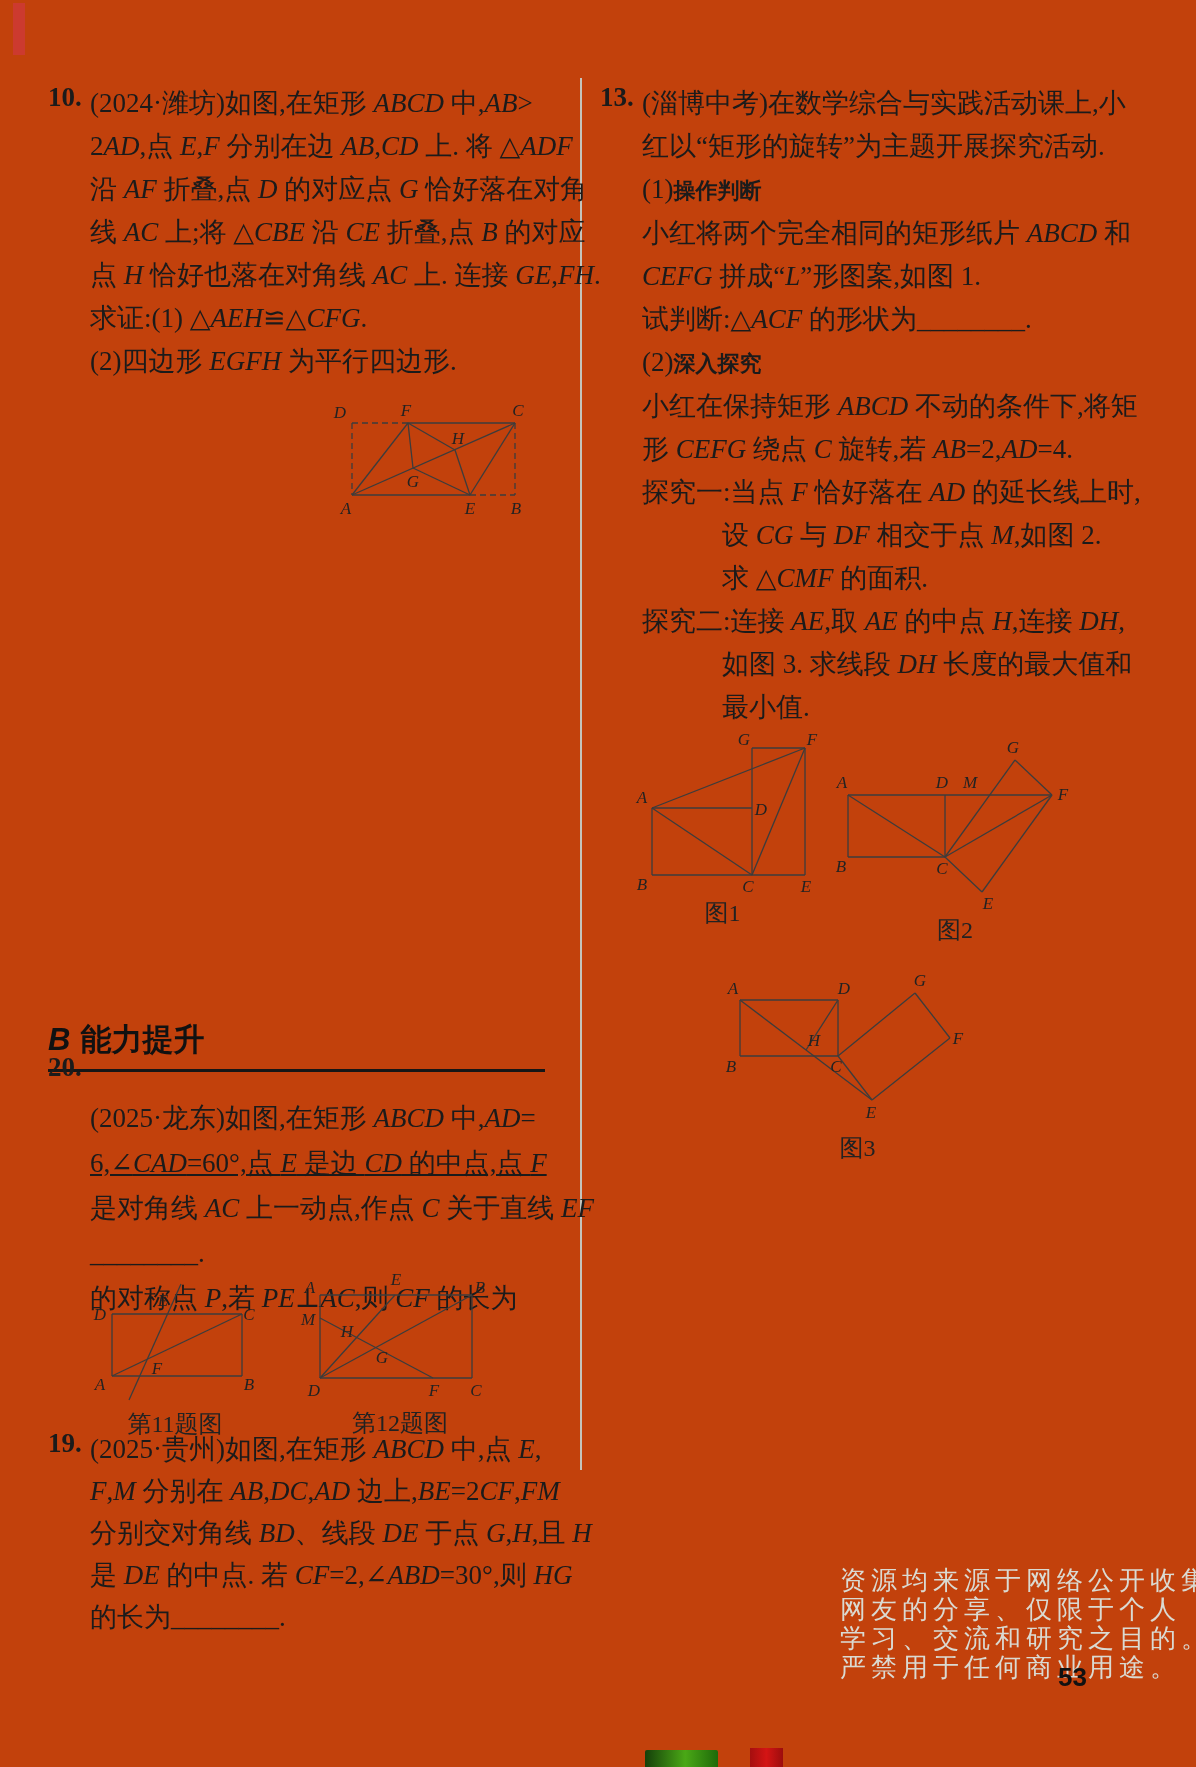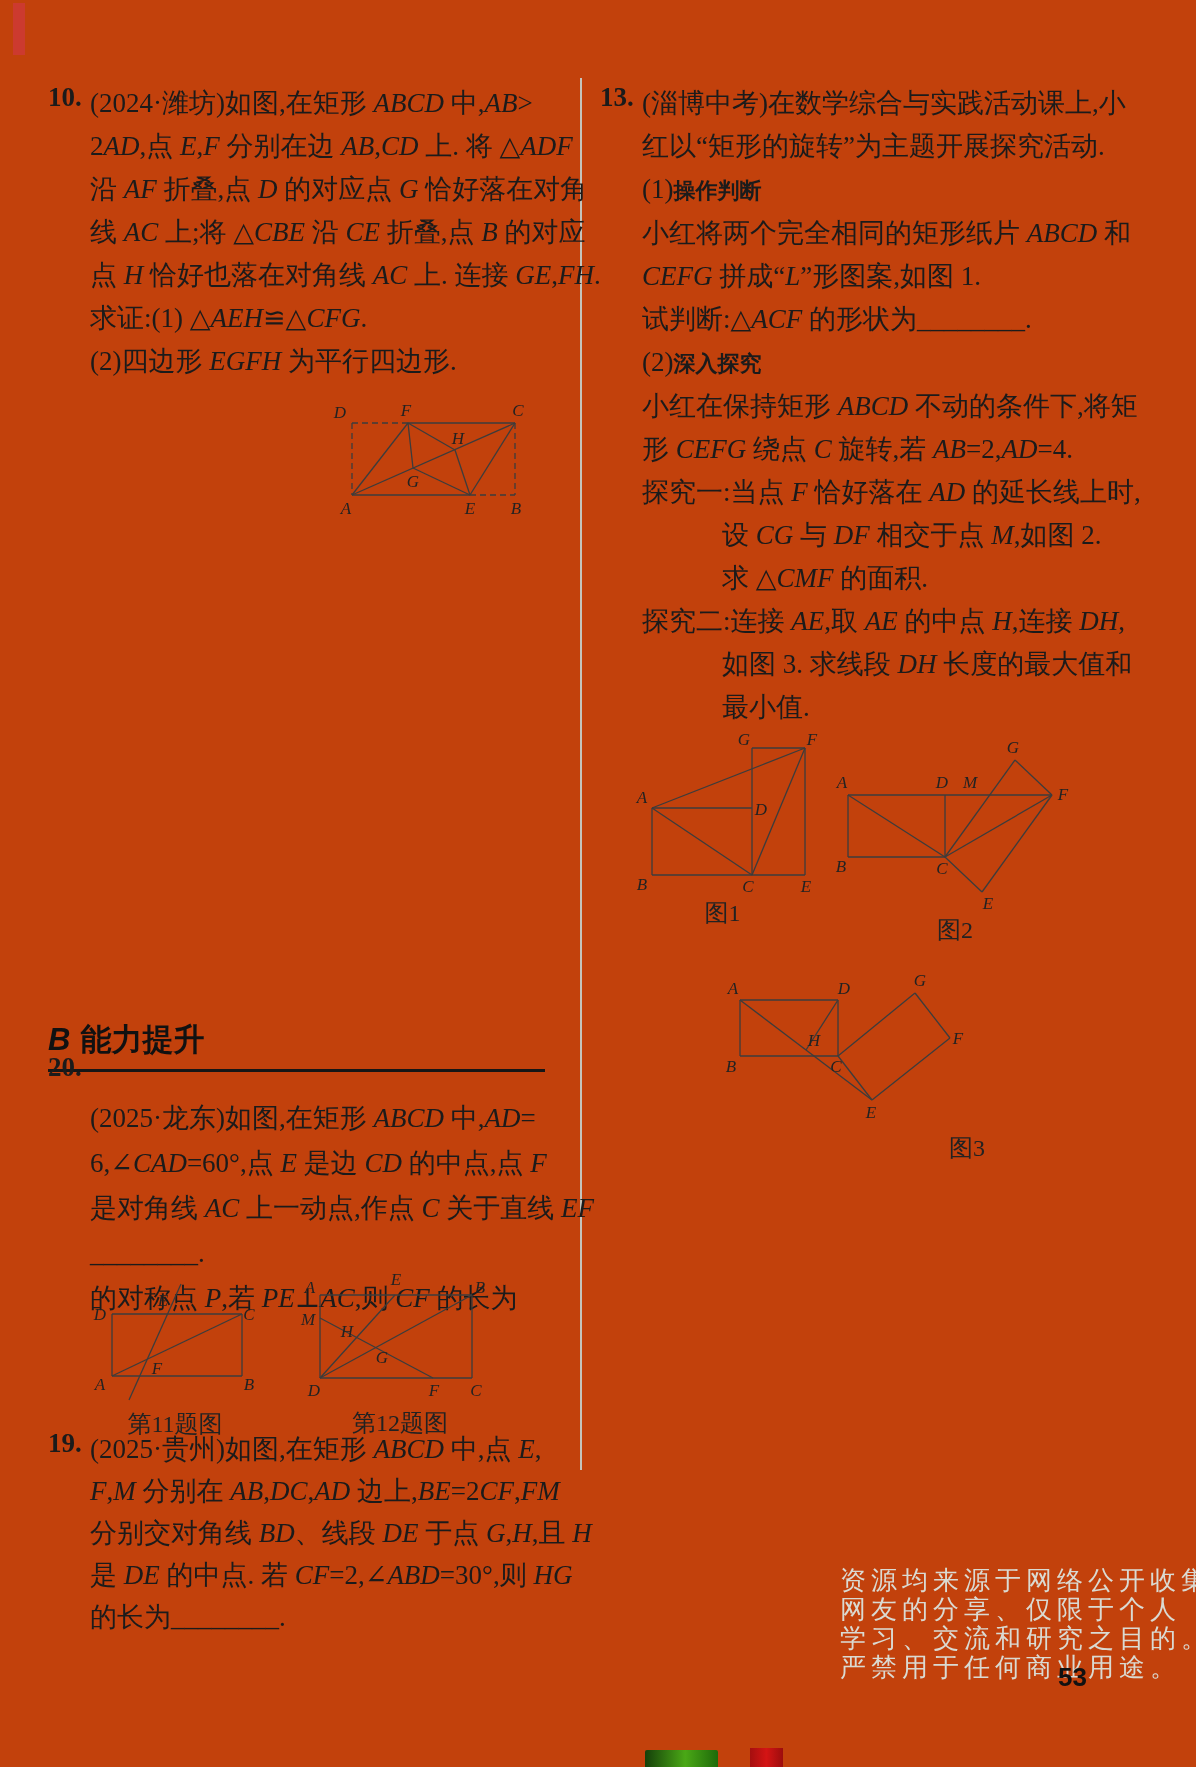--- a/index.html
+++ b/index.html
@@ -77,21 +77,21 @@
     </svg>
   </div>
 
   <div class="secb">
     <span class="bletter">B</span><span>能力提升</span>
   </div>
 
   <div class="prob" style="left:48px;top:1052px;width:522px;">
     <span class="pnum">20.</span>
     <div class="ln" style="line-height:45px;margin-top:44px;">(2025·龙东)如图,在矩形 <i>ABCD</i> 中,<i>AD</i>=</div>
-    <div class="ln" style="line-height:45px;">6,∠<i>CAD</i>=60°,点 <i>E</i> 是边 <i>CD</i> 的中点,点 <i>F</i></div>
+    <div class="ln" style="line-height:45px;text-decoration:underline;">6,∠<i>CAD</i>=60°,点 <i>E</i> 是边 <i>CD</i> 的中点,点 <i>F</i></div>
     <div class="ln" style="line-height:45px;">是对角线 <i>AC</i> 上一动点,作点 <i>C</i> 关于直线 <i>EF</i></div>
     <div class="ln" style="line-height:45px;">________.</div>
     <div class="ln" style="line-height:45px;">的对称点 <i>P</i>,若 <i>PE</i>⊥<i>AC</i>,则 <i>CF</i> 的长为</div>
   </div>
 
   <div class="fig" style="left:75px;top:1278px;">
     <svg width="200" height="128" viewBox="0 0 200 128">
       <line class="figline" x1="37" y1="36" x2="167" y2="36"></line>
       <line class="figline" x1="37" y1="36" x2="37" y2="98"></line>
       <line class="figline" x1="37" y1="98" x2="167" y2="98"></line>
@@ -218,21 +218,21 @@
       <line class="figline" x1="215" y1="35" x2="138" y2="98"></line>
       <text class="lbl" x="33" y="36" text-anchor="middle">A</text>
       <text class="lbl" x="144" y="36" text-anchor="middle">D</text>
       <text class="lbl" x="220" y="28" text-anchor="middle">G</text>
       <text class="lbl" x="31" y="114" text-anchor="middle">B</text>
       <text class="lbl" x="114" y="88" text-anchor="middle">H</text>
       <text class="lbl" x="136" y="114" text-anchor="middle">C</text>
       <text class="lbl" x="258" y="86" text-anchor="middle">F</text>
       <text class="lbl" x="171" y="160" text-anchor="middle">E</text>
     </svg>
-    <div class="cap" style="padding-left:30px;text-align:right;">图3</div>
+    <div class="cap" style="padding-left:30px;">图3</div>
   </div>
 
   <div class="watermark">
     <div>资源均来源于网络公开收集及</div>
     <div>网友的分享、仅限于个人</div>
     <div>学习、交流和研究之目的。</div>
     <div>严禁用于任何商业用途。</div>
   </div>
 
   <div class="pageno">53</div>

